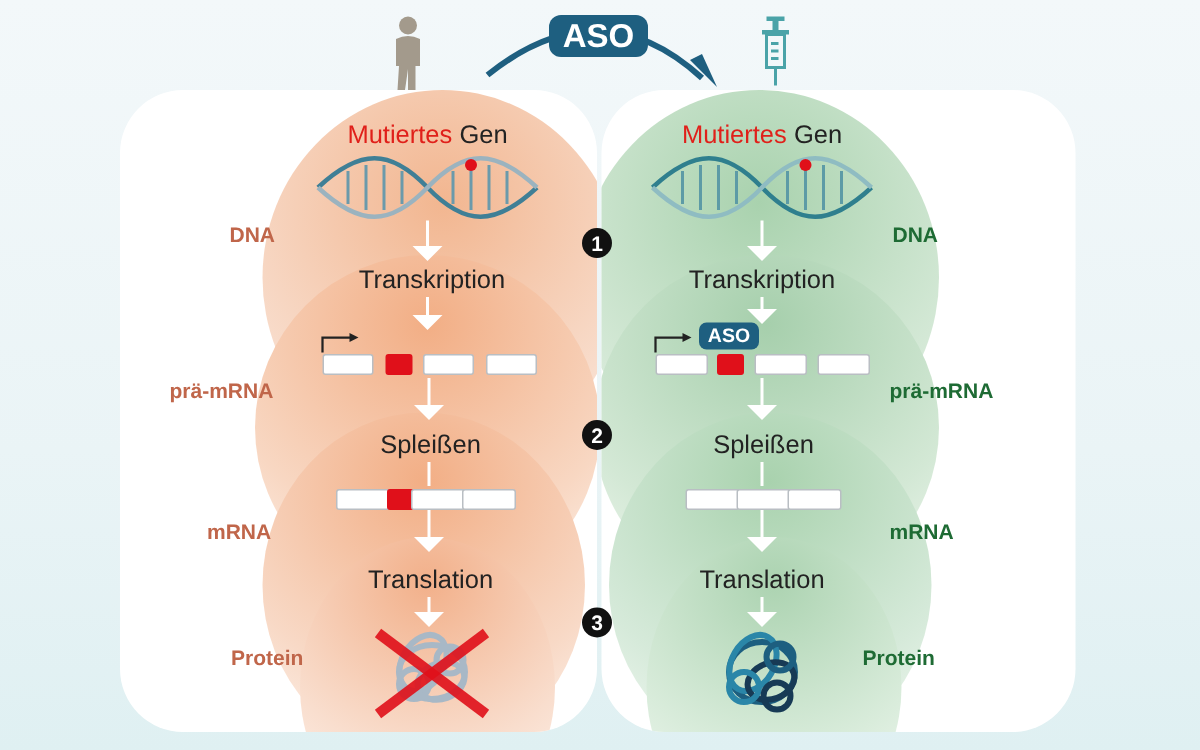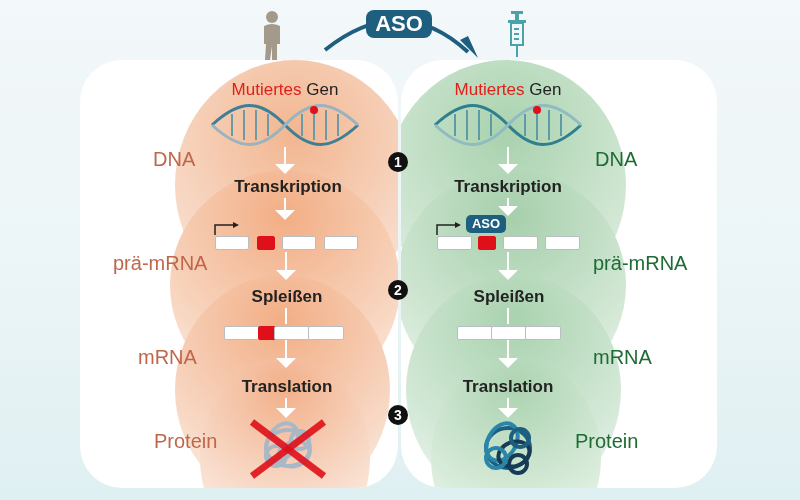--- a/index.html
+++ b/index.html
@@ -3,22 +3,22 @@
 <meta charset="utf-8">
 <style>
   html,body{margin:0;padding:0;}
   body{width:800px;height:500px;position:relative;overflow:hidden;
        background:linear-gradient(#f3f8fa 0%,#eaf4f6 60%,#dff0f2 100%);
        font-family:"Liberation Sans",sans-serif;}
   .panel{position:absolute;top:60px;height:428px;background:#fff;border-radius:42px;overflow:hidden;}
   .panel.left{left:80px;width:318px;}
   .panel.right{left:401px;width:316px;}
   .blob{position:absolute;border-radius:50%;}
-  .lbl{position:absolute;font-weight:normal;font-size:20px;}
-  .step{position:absolute;font-size:17px;color:#222;transform:translateX(-50%);white-space:nowrap;font-weight:bold;}
+  .lbl{position:absolute;font-weight:bold;font-size:14px;}
+  .step{position:absolute;font-size:17px;color:#222;transform:translateX(-50%);white-space:nowrap;}
   .title{position:absolute;font-size:17px;transform:translateX(-50%);white-space:nowrap;}
   .arrow{position:absolute;width:2px;background:#fff;transform:translateX(-1px);}
   .arrowhead{position:absolute;width:0;height:0;border-left:10px solid transparent;border-right:10px solid transparent;border-top:10px solid #fff;transform:translateX(-10px);}
   .exon{position:absolute;height:12px;background:#fff;border:1px solid #b9bec3;border-radius:2px;}
   .exon.red{background:#e0101a;border-color:#e0101a;}
   .badge{position:absolute;width:20px;height:20px;border-radius:50%;background:#111;color:#fff;font-weight:bold;font-size:14px;text-align:center;line-height:20px;}
   .aso-top{position:absolute;left:366px;top:10px;width:66px;height:28px;border-radius:8px;background:#1e5f80;color:#fff;font-size:22px;font-weight:bold;text-align:center;line-height:28px;}
   .aso-small{position:absolute;left:466px;top:215px;width:40px;height:18px;border-radius:5px;background:#1e5f80;color:#fff;font-size:13px;font-weight:bold;text-align:center;line-height:18px;}
 </style>
 </head>

